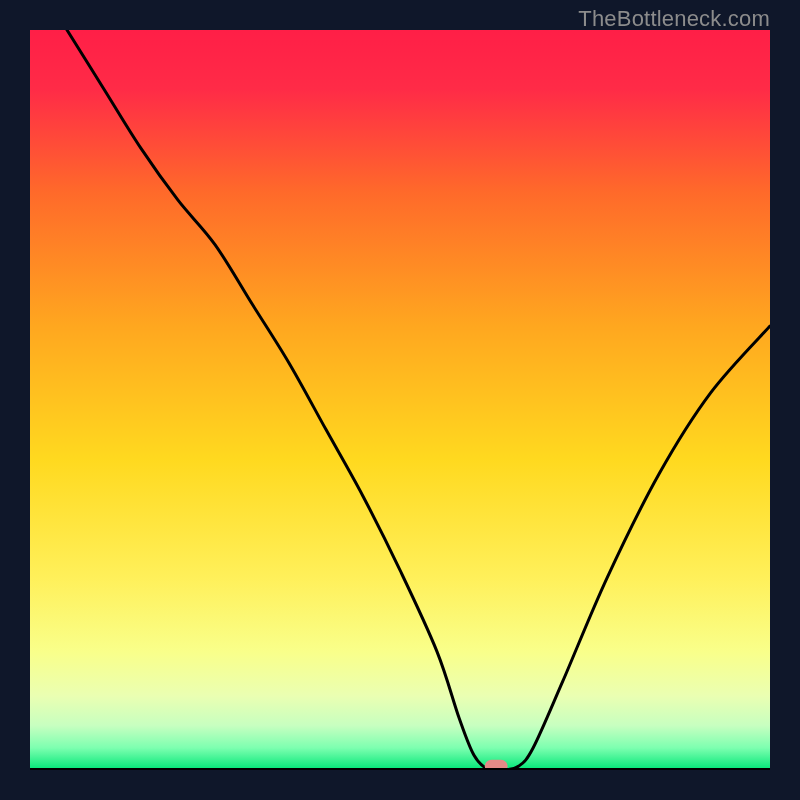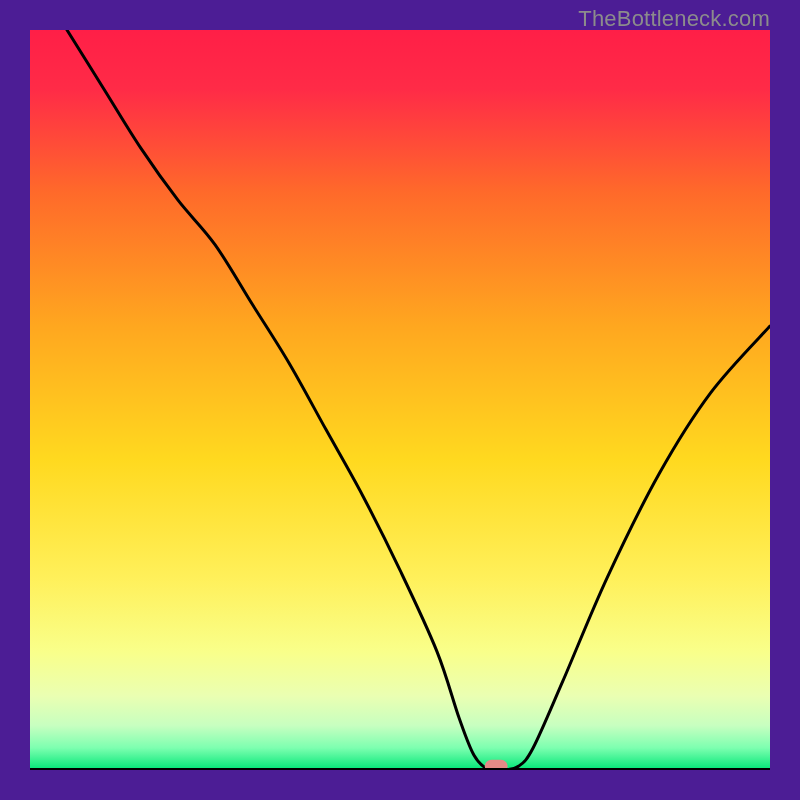--- a/index.html
+++ b/index.html
@@ -8,21 +8,21 @@
     width: 800px;
     height: 800px;
     background: #000;
     overflow: hidden;
     font-family: Arial, Helvetica, sans-serif;
   }
   .chart-wrapper {
     position: relative;
     width: 800px;
     height: 800px;
-    background: #4c1d95;
+    background: #0f172a;
   }
   .plot-area {
     position: absolute;
     left: 30px;
     top: 30px;
     width: 740px;
     height: 740px;
   }
   .gradient-bg {
     position: absolute;

